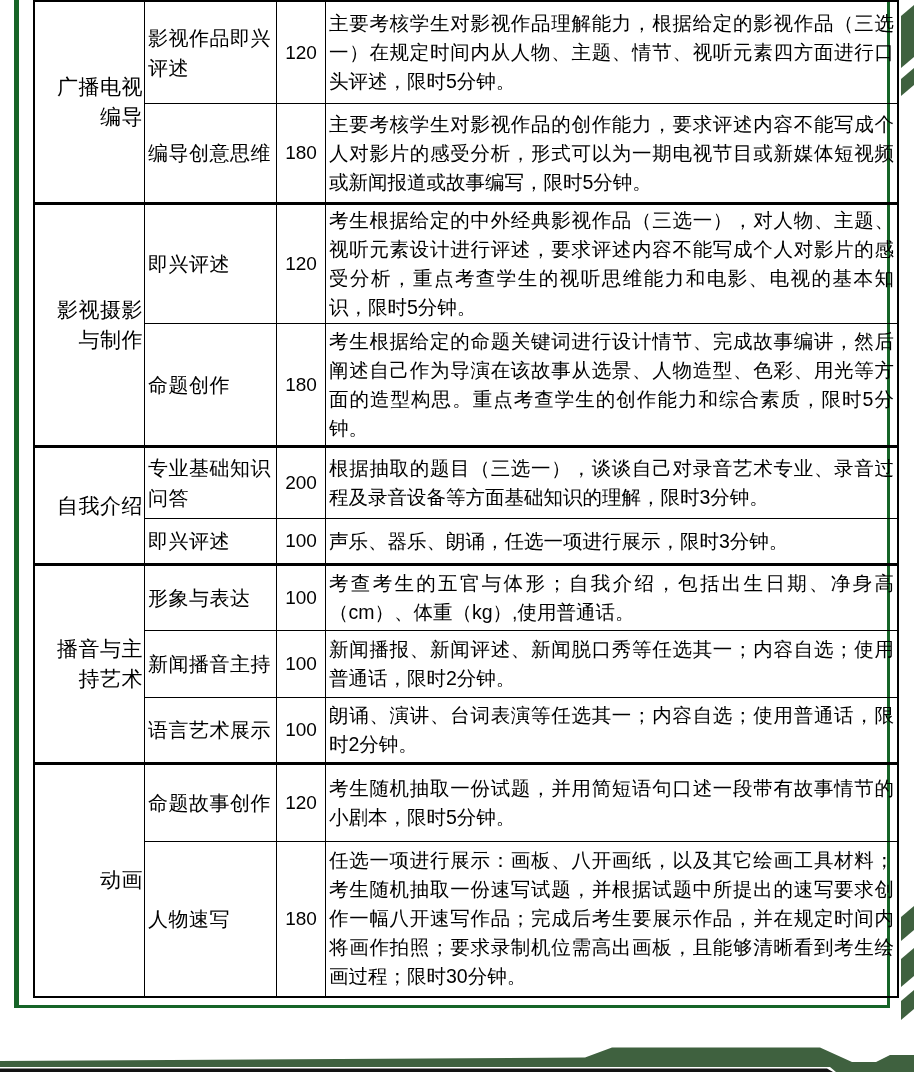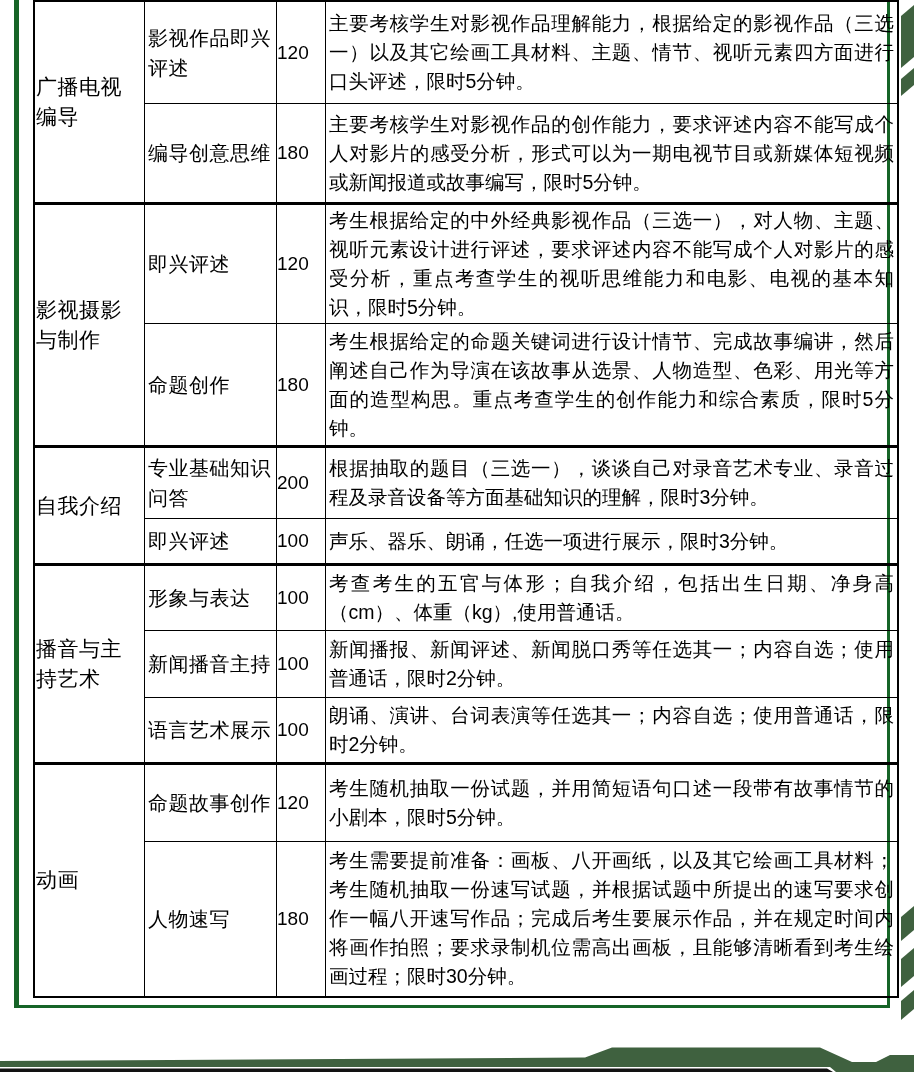--- a/index.html
+++ b/index.html
@@ -20,31 +20,31 @@
     width:845px;border-collapse:collapse;table-layout:fixed;
     border:2px solid #000;
   }
   table.exam td{
     border:1.5px solid #000;
     vertical-align:middle;
     overflow:hidden;
   }
   table.exam tr.group-start td{border-top:3px solid #000;}
   td.major{
-    width:107px;text-align:left;
+    width:107px;text-align:right;
     font-size:21px;line-height:30px;font-weight:500;
     letter-spacing:.5px;padding:0 1px;
   }
   td.item{
     width:125px;text-align:left;
     font-size:20px;line-height:30px;font-weight:500;
     letter-spacing:.5px;padding:0 3px;
   }
   td.score{
-    width:48px;
+    width:48px;text-align:center;
     font-size:19px;font-weight:400;padding:0;
   }
   td.desc{
     width:565px;
     font-size:19.5px;line-height:29px;font-weight:500;
     text-align:justify;text-justify:inter-ideograph;
     padding:1px 3px;
   }
   svg.deco{position:absolute;left:0;top:0;pointer-events:none;}
 </style>
@@ -56,21 +56,21 @@
   <div class="frame-left" style="background: rgb(22, 100, 39);"></div>
   <div class="frame-right" style="background: rgb(22, 100, 39);"></div>
   <div class="frame-bottom" style="background: rgb(22, 100, 39);"></div>
 
   <table class="exam">
     <tbody>
         <tr class="group-start" style="height: 103px;">
           <td class="major" rowspan="2">广播电视编导</td>
           <td class="item">影视作品即兴评述</td>
           <td class="score">120</td>
-          <td class="desc">主要考核学生对影视作品理解能力，根据给定的影视作品（三选一）以及其它绘画工具材料、主题、情节、视听元素四方面进行口头评述，限时5分钟。</td>
+          <td class="desc">主要考核学生对影视作品理解能力，根据给定的影视作品（三选一）在规定时间内从人物、主题、情节、视听元素四方面进行口头评述，限时5分钟。</td>
         </tr>
         <tr style="height: 100px;">
           <td class="item">编导创意思维</td>
           <td class="score">180</td>
           <td class="desc">主要考核学生对影视作品的创作能力，要求评述内容不能写成个人对影片的感受分析，形式可以为一期电视节目或新媒体短视频或新闻报道或故事编写，限时5分钟。</td>
         </tr>
         <tr class="group-start" style="height: 118px;">
           <td class="major" rowspan="2">影视摄影与制作</td>
           <td class="item">即兴评述</td>
           <td class="score">120</td>
@@ -110,21 +110,21 @@
         </tr>
         <tr class="group-start" style="height: 78px;">
           <td class="major" rowspan="2">动画</td>
           <td class="item">命题故事创作</td>
           <td class="score">120</td>
           <td class="desc">考生随机抽取一份试题，并用简短语句口述一段带有故事情节的小剧本，限时5分钟。</td>
         </tr>
         <tr style="height: 155px;">
           <td class="item">人物速写</td>
           <td class="score">180</td>
-          <td class="desc">考生需要提前准备：画板、八开画纸，以及其它绘画工具材料；考生随机抽取一份速写试题，并根据试题中所提出的速写要求创作一幅八开速写作品；完成后考生要展示作品，并在规定时间内将画作拍照；要求录制机位需高出画板，且能够清晰看到考生绘画过程；限时30分钟。</td>
+          <td class="desc">任选一项进行展示：画板、八开画纸，以及其它绘画工具材料；考生随机抽取一份速写试题，并根据试题中所提出的速写要求创作一幅八开速写作品；完成后考生要展示作品，并在规定时间内将画作拍照；要求录制机位需高出画板，且能够清晰看到考生绘画过程；限时30分钟。</td>
         </tr>
       </tbody>
   </table>
 
   <svg class="deco" width="914" height="1072" viewBox="0 0 914 1072">
 
     <polygon points="901,16 914,5 914,57 901,68" fill="#3f613f"></polygon>
     <polygon points="901,79 914,68 914,85 901,96" fill="#3f613f"></polygon>
     <polygon points="901,917 914,906 914,930 901,941" fill="#3f613f"></polygon>
     <polygon points="901,959 914,948 914,976 901,987" fill="#3f613f"></polygon>

